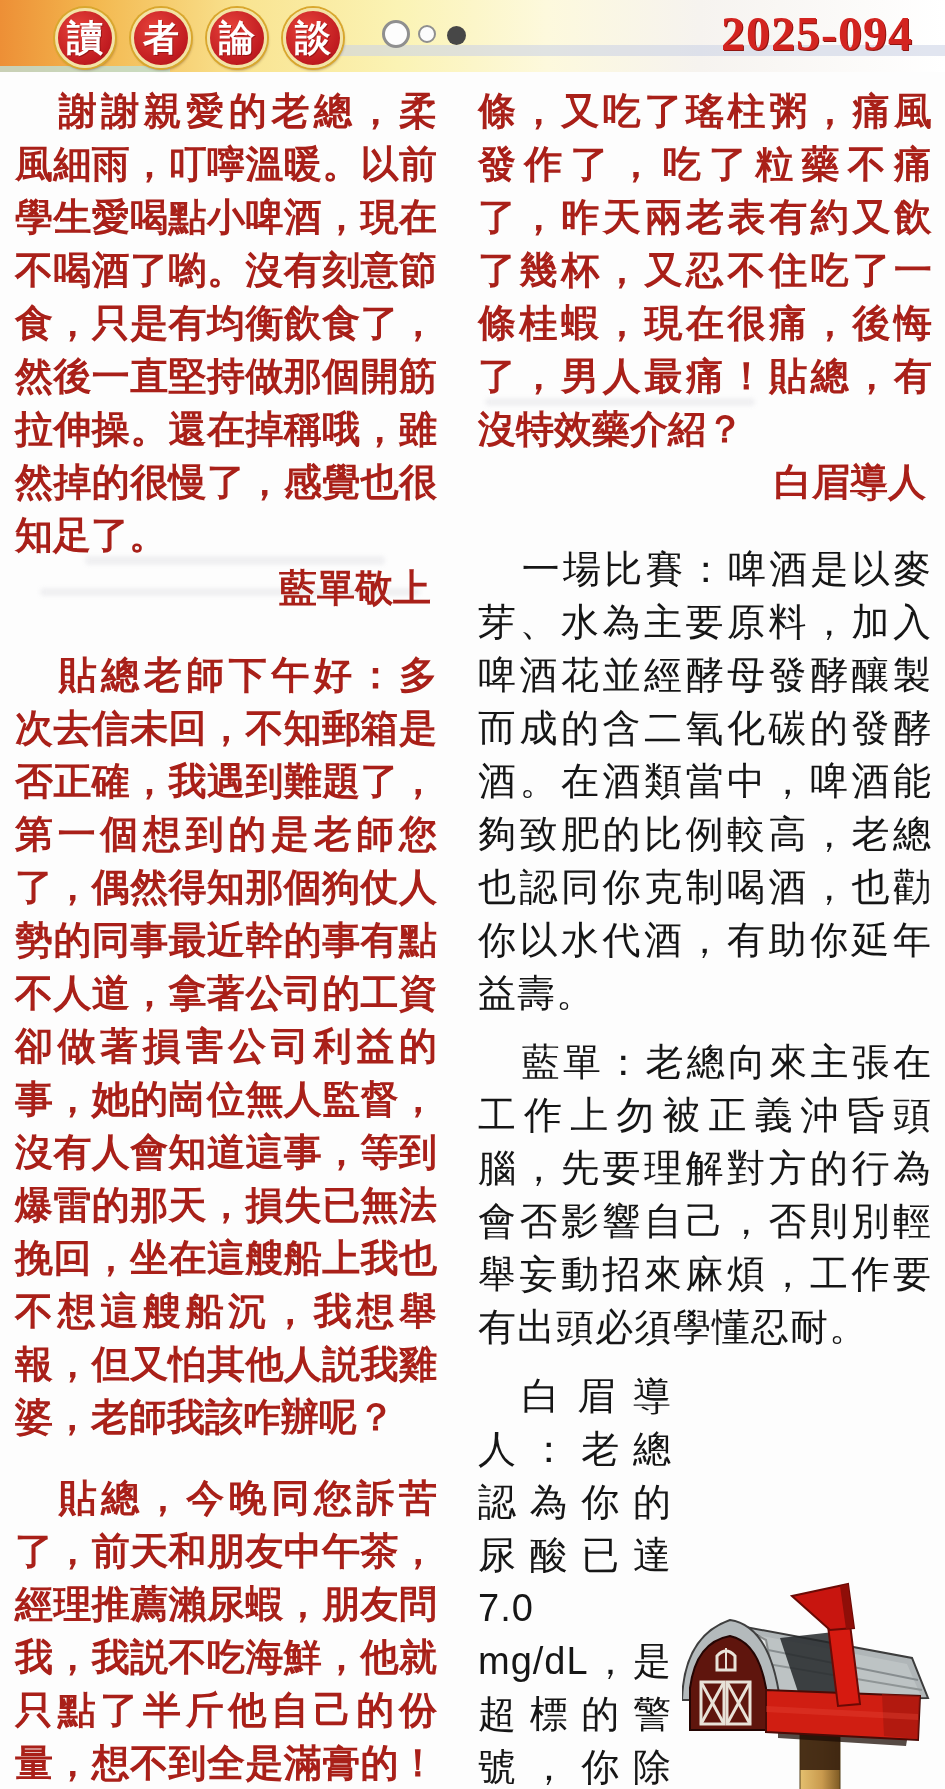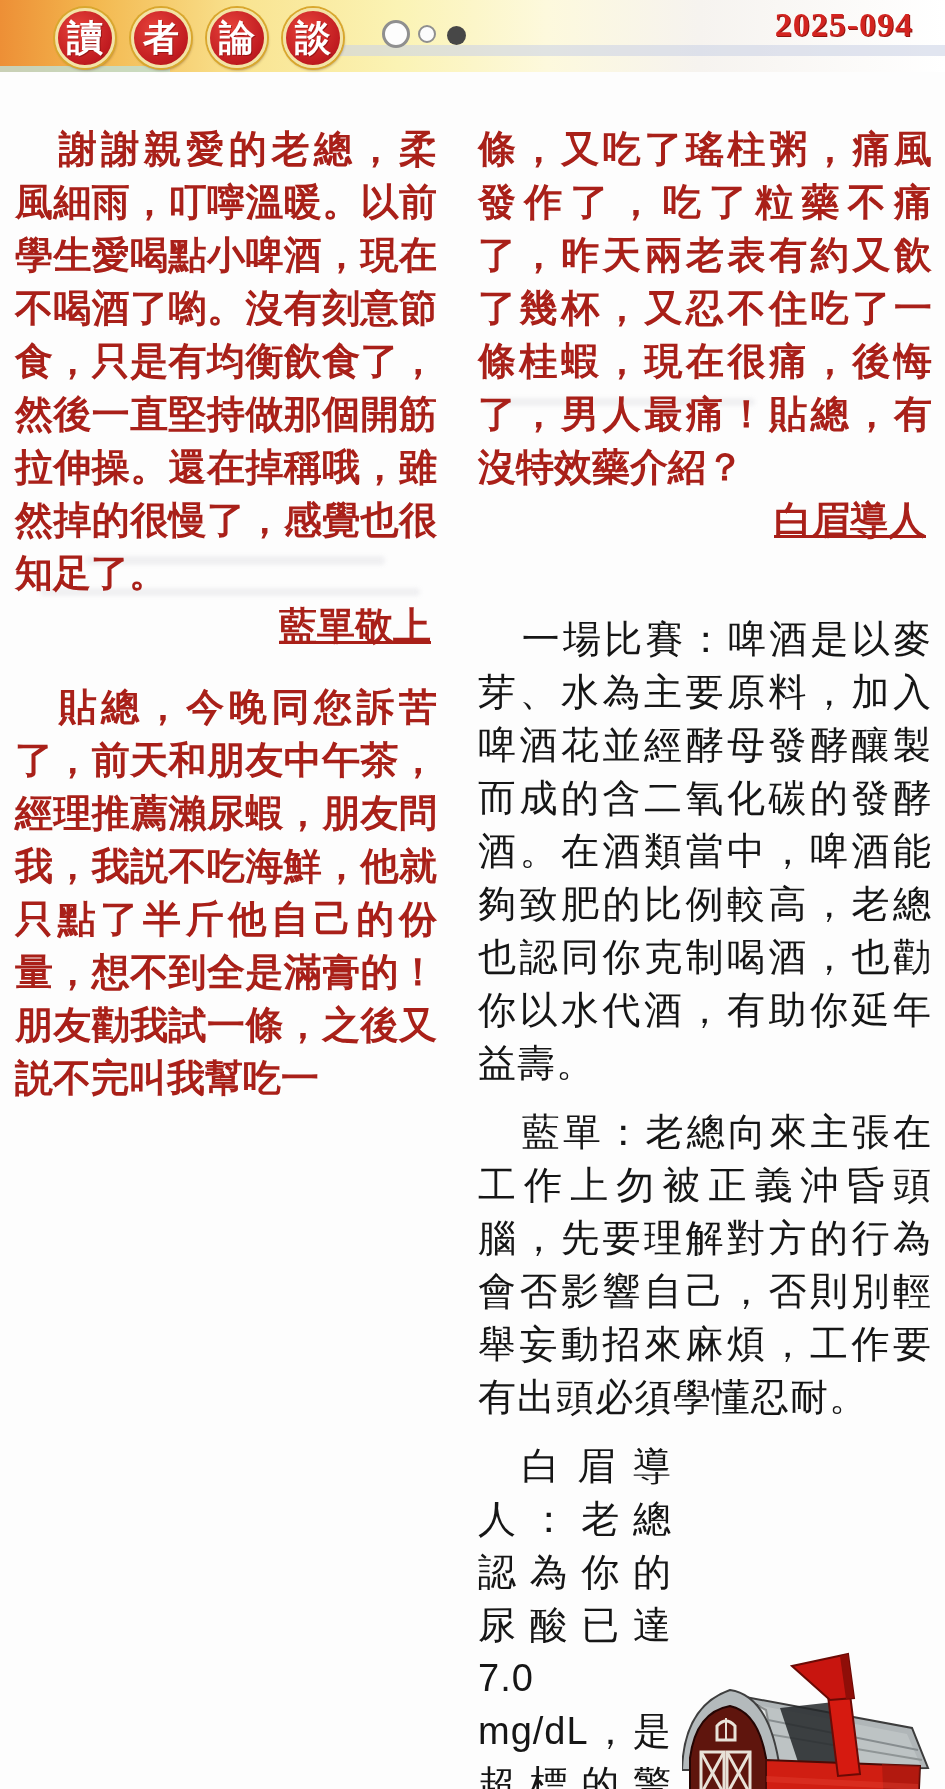--- a/index.html
+++ b/index.html
@@ -19,33 +19,33 @@
     display:flex; align-items:center; justify-content:center; }
   .badge span { color:#ffffff; font-weight:bold; font-size:36px; line-height:1;
     text-shadow:1px 1px 0 rgba(120,10,10,.6); }
   .circle-lg { position:absolute; top:20px; left:382px; width:28px; height:28px; border-radius:50%;
     background:#fdfdfd; border:3px solid #8f8f8f; }
   .circle-sm { position:absolute; top:25px; left:418px; width:18px; height:18px; border-radius:50%;
     background:#fcfcfc; border:2px solid #8f8f8f; }
   .circle-dot { position:absolute; top:26px; left:447px; width:19px; height:19px; border-radius:50%;
     background:#474747; }
   .issue { position:absolute; top:6px; right:32px; font-family:"Liberation Serif","DejaVu Serif",serif;
-    font-weight:bold; font-size:34px; color:#d32420; letter-spacing:1px;
+    font-weight:bold; font-size:48px; color:#d32420; letter-spacing:1px;
     text-shadow:1px 1px 0 #8f1410; }
 
   
   .col { position:absolute; top:85px; font-size:38px; line-height:53px; }
   .col-left  { left:15px;  width:422px; }
   .col-right { left:478px; width:454px; }
-  .para { text-indent:1.15em; text-align:justify;margin-top:38px; }
+  .para { text-indent:1.15em; text-align:justify; }
   .red   { color:#a92019; font-weight:bold; letter-spacing:0; }
   .black { color:#161616; font-weight:normal; letter-spacing:1px; }
   .cont { text-indent:0; }
-  .sig { text-align:right; padding-right:6px;text-decoration:underline; }
-  .gap-lg { margin-top:66px; }
+  .sig { text-align:right; padding-right:6px; }
+  .gap-lg { margin-top:34px; }
   .gap-md { margin-top:16px; }
   .gap-sm { margin-top:28px; }
 
   
   .smudge { position:absolute; background:#e9e9ec; filter:blur(2px); opacity:.65; border-radius:4px; }
   .smudge-1 { top:556px; left:85px; width:300px; height:9px; }
   .smudge-2 { top:588px; left:40px; width:380px; height:8px; }
   .smudge-3 { top:398px; left:485px; width:270px; height:8px; }
 
   
@@ -80,20 +80,21 @@
     <div class="issue">2025-094</div>
   </div>
 
   <div class="smudge smudge-1"></div>
   <div class="smudge smudge-2"></div>
   <div class="smudge smudge-3"></div>
 
   <div class="col col-left">
     <p class="para red">謝謝親愛的老總，柔風細雨，叮嚀溫暖。以前學生愛喝點小啤酒，現在不喝酒了喲。沒有刻意節食，只是有均衡飲食了，然後一直堅持做那個開筋拉伸操。還在掉稱哦，雖然掉的很慢了，感覺也很知足了。</p>
     <p class="sig red">藍單敬上</p>
+    <p class="para red gap-lg">貼總老師下午好：多次去信未回，不知郵箱是否正確，我遇到難題了，第一個想到的是老師您了，偶然得知那個狗仗人勢的同事最近幹的事有點不人道，拿著公司的工資卻做著損害公司利益的事，她的崗位無人監督，沒有人會知道這事，等到爆雷的那天，損失已無法挽回，坐在這艘船上我也不想這艘船沉，我想舉報，但又怕其他人説我雞婆，老師我該咋辦呢？</p>
     <p class="para red gap-sm">貼總，今晚同您訴苦了，前天和朋友中午茶，經理推薦瀨尿蝦，朋友問我，我説不吃海鮮，他就只點了半斤他自己的份量，想不到全是滿膏的！朋友勸我試一條，之後又説不完叫我幫吃一</p>
   </div>
 
   <div class="col col-right">
     <p class="para red cont">條，又吃了瑤柱粥，痛風發作了，吃了粒藥不痛了，昨天兩老表有約又飲了幾杯，又忍不住吃了一條桂蝦，現在很痛，後悔了，男人最痛！貼總，有沒特效藥介紹？</p>
     <p class="sig red">白眉導人</p>
     <p class="para black gap-lg">一場比賽：啤酒是以麥芽、水為主要原料，加入啤酒花並經酵母發酵釀製而成的含二氧化碳的發酵酒。在酒類當中，啤酒能夠致肥的比例較高，老總也認同你克制喝酒，也勸你以水代酒，有助你延年益壽。</p>
     <p class="para black gap-md">藍單：老總向來主張在工作上勿被正義沖昏頭腦，先要理解對方的行為會否影響自己，否則別輕舉妄動招來麻煩，工作要有出頭必須學懂忍耐。</p>
 
     <div>

